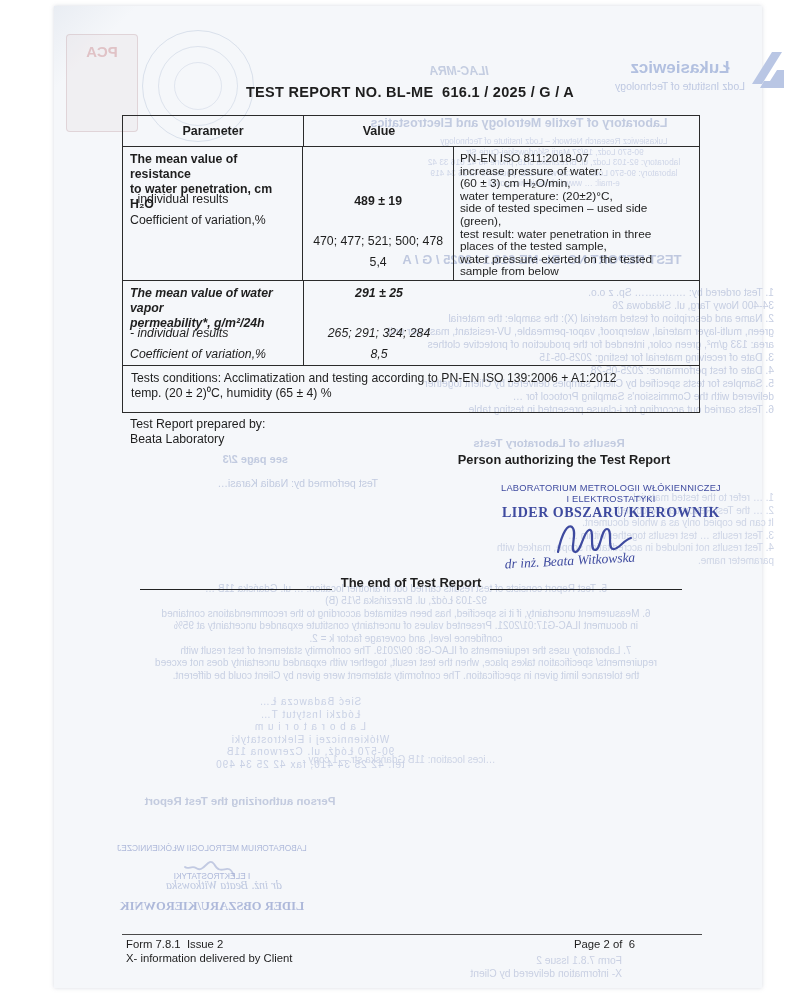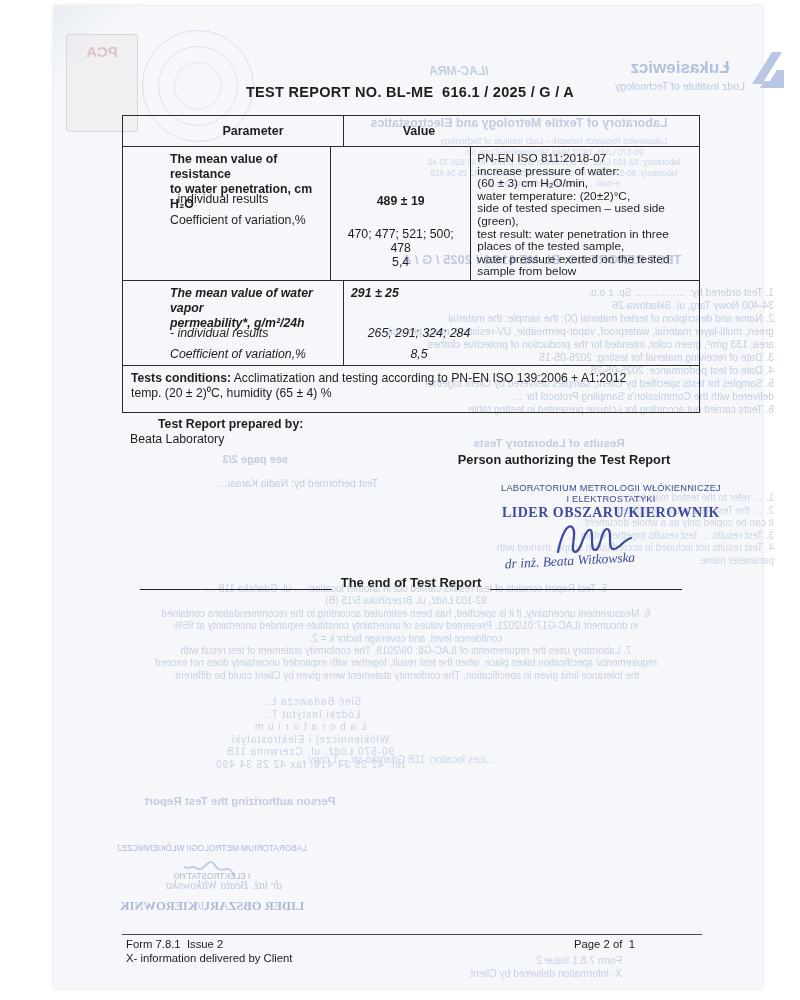--- a/index.html
+++ b/index.html
@@ -42,36 +42,36 @@
 
   
   .fg{position:absolute;color:#1e1e1e;}
   .doc-title{left:66px;top:78px;width:580px;text-align:center;font-weight:bold;font-size:14.5px;letter-spacing:.3px;}
 
   .rtable{left:68px;top:109px;width:578px;border:1.6px solid #2b2b2b;box-sizing:border-box;font-size:12.3px;}
   .trow{display:flex;border-bottom:1.5px solid #2b2b2b;}
   .trow:last-child{border-bottom:none;}
   .thead{height:30px;font-weight:bold;font-size:12.5px;}
   .thead>div{display:flex;align-items:center;justify-content:center;}
-  .col-p{width:180px;box-sizing:border-box;margin-left:40px;}
+  .col-p{width:180px;box-sizing:border-box;}
   .col-v{width:151px;border-left:1.5px solid #2b2b2b;box-sizing:border-box;}
   .col-r{width:247px;border-left:1.5px solid #2b2b2b;box-sizing:border-box;}
   .cell{padding:5px 7px;box-sizing:border-box;}
   .r1{height:133px;}
   .r2{height:84px;font-style:italic;}
   .cell-main{height:36px;font-weight:bold;line-height:15px;white-space:pre-line;}
   .cell-line{height:21px;display:flex;align-items:center;}
   .vcenter{justify-content:center;text-align:center;}
   .remarks{font-size:11.8px;line-height:12.6px;white-space:pre-line;padding:5px 6px;}
   .rem-title{font-weight:bold;}
   .cond{padding:5px 8px;height:46px;box-sizing:border-box;font-size:12.2px;line-height:15px;}
-  .cond b{font-weight:bold;}
+  .cond b{font-weight:normal;}
 
   .prepared{left:76px;top:411px;font-size:12.3px;line-height:15px;}
-  .prepared .lbl{font-weight:bold;margin-left:28px;}
+  .prepared .lbl{font-weight:normal;}
   .authorizing{left:300px;top:446px;width:420px;text-align:center;font-weight:bold;font-size:12.8px;}
 
   .stamp{left:407px;top:477px;width:300px;text-align:center;color:#3e4a9f;}
   .stamp .l12{font-size:9.3px;line-height:10.5px;letter-spacing:.2px;}
   .stamp .l3{font-size:14px;line-height:18px;font-weight:bold;font-family:"Liberation Serif",serif;letter-spacing:.5px;}
   .sig{left:498px;top:512px;width:84px;height:44px;}
   .drline{left:351px;top:547px;width:330px;text-align:center;color:#3e4a9f;font-style:italic;
           font-family:"Liberation Serif",serif;font-size:13.5px;transform:rotate(-3deg);}
 
   .endrow{left:68px;top:569px;width:578px;display:flex;justify-content:center;align-items:flex-end;}
@@ -189,21 +189,21 @@
     </div>
 
     <div class="trow r2">
       <div class="col-p cell">
         <div class="cell-main">The mean value of water vapor
 permeability*, g/m²/24h</div>
         <div class="cell-line">- individual results</div>
         <div class="cell-line">Coefficient of variation,%</div>
       </div>
       <div class="col-v cell">
-        <div class="cell-main vcenter" style="text-align:left;">291 ± 25</div>
+        <div class="cell-main vcenter" style="text-align:center;">291 ± 25</div>
         <div class="cell-line vcenter">265; 291; 324; 284</div>
         <div class="cell-line vcenter">8,5</div>
       </div>
     </div>
 
     <div class="trow">
       <div class="cond" style="width:578px;">
         <div><b>Tests conditions:</b><span class="ws"> Acclimatization and testing according to PN-EN ISO 139:2006 + A1:2012</span></div>
         <div>temp. (20 ± 2)⁰C, humidity (65 ± 4) %</div>
       </div>
@@ -230,15 +230,15 @@
 
   <div class="fg endrow">
     <div class="endline"></div>
     <div class="endtext">The end of Test Report</div>
     <div class="endline"></div>
   </div>
 
   <div class="fg footline"></div>
   <div class="fg foot1 ws">Form 7.8.1  Issue 2</div>
   <div class="fg foot2">X- information delivered by Client</div>
-  <div class="fg footpage ws">Page 2 of  1</div>
+  <div class="fg footpage ws">Page 2 of  6</div>
 
 </div>
 
 </body></html>

